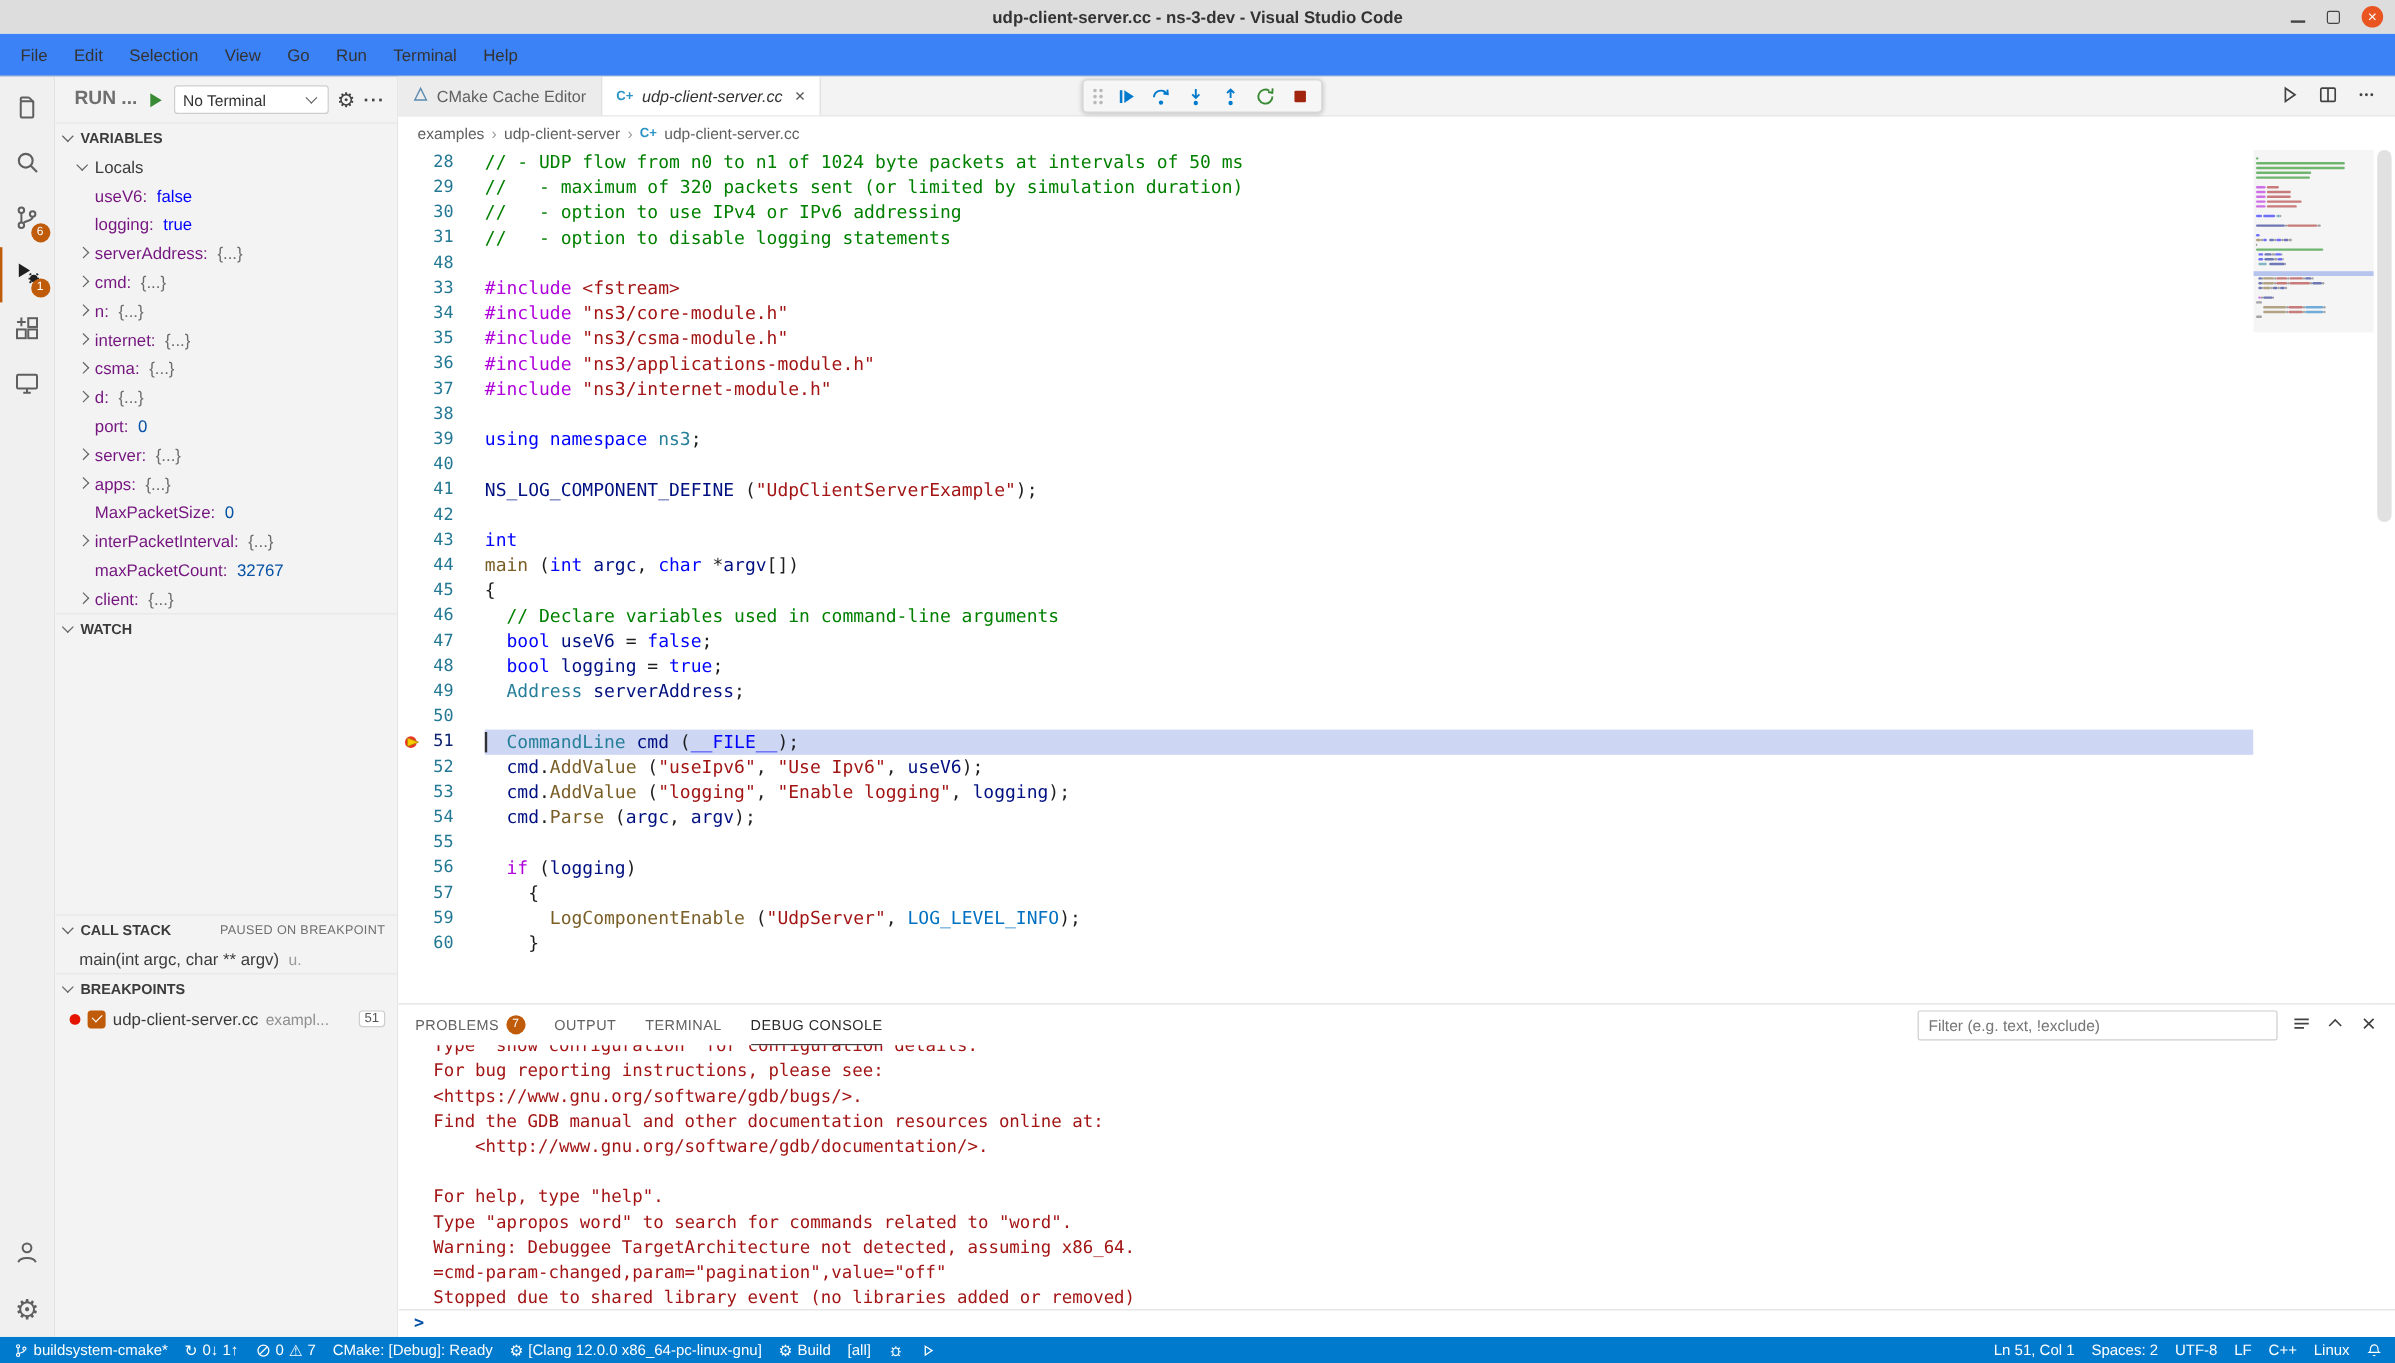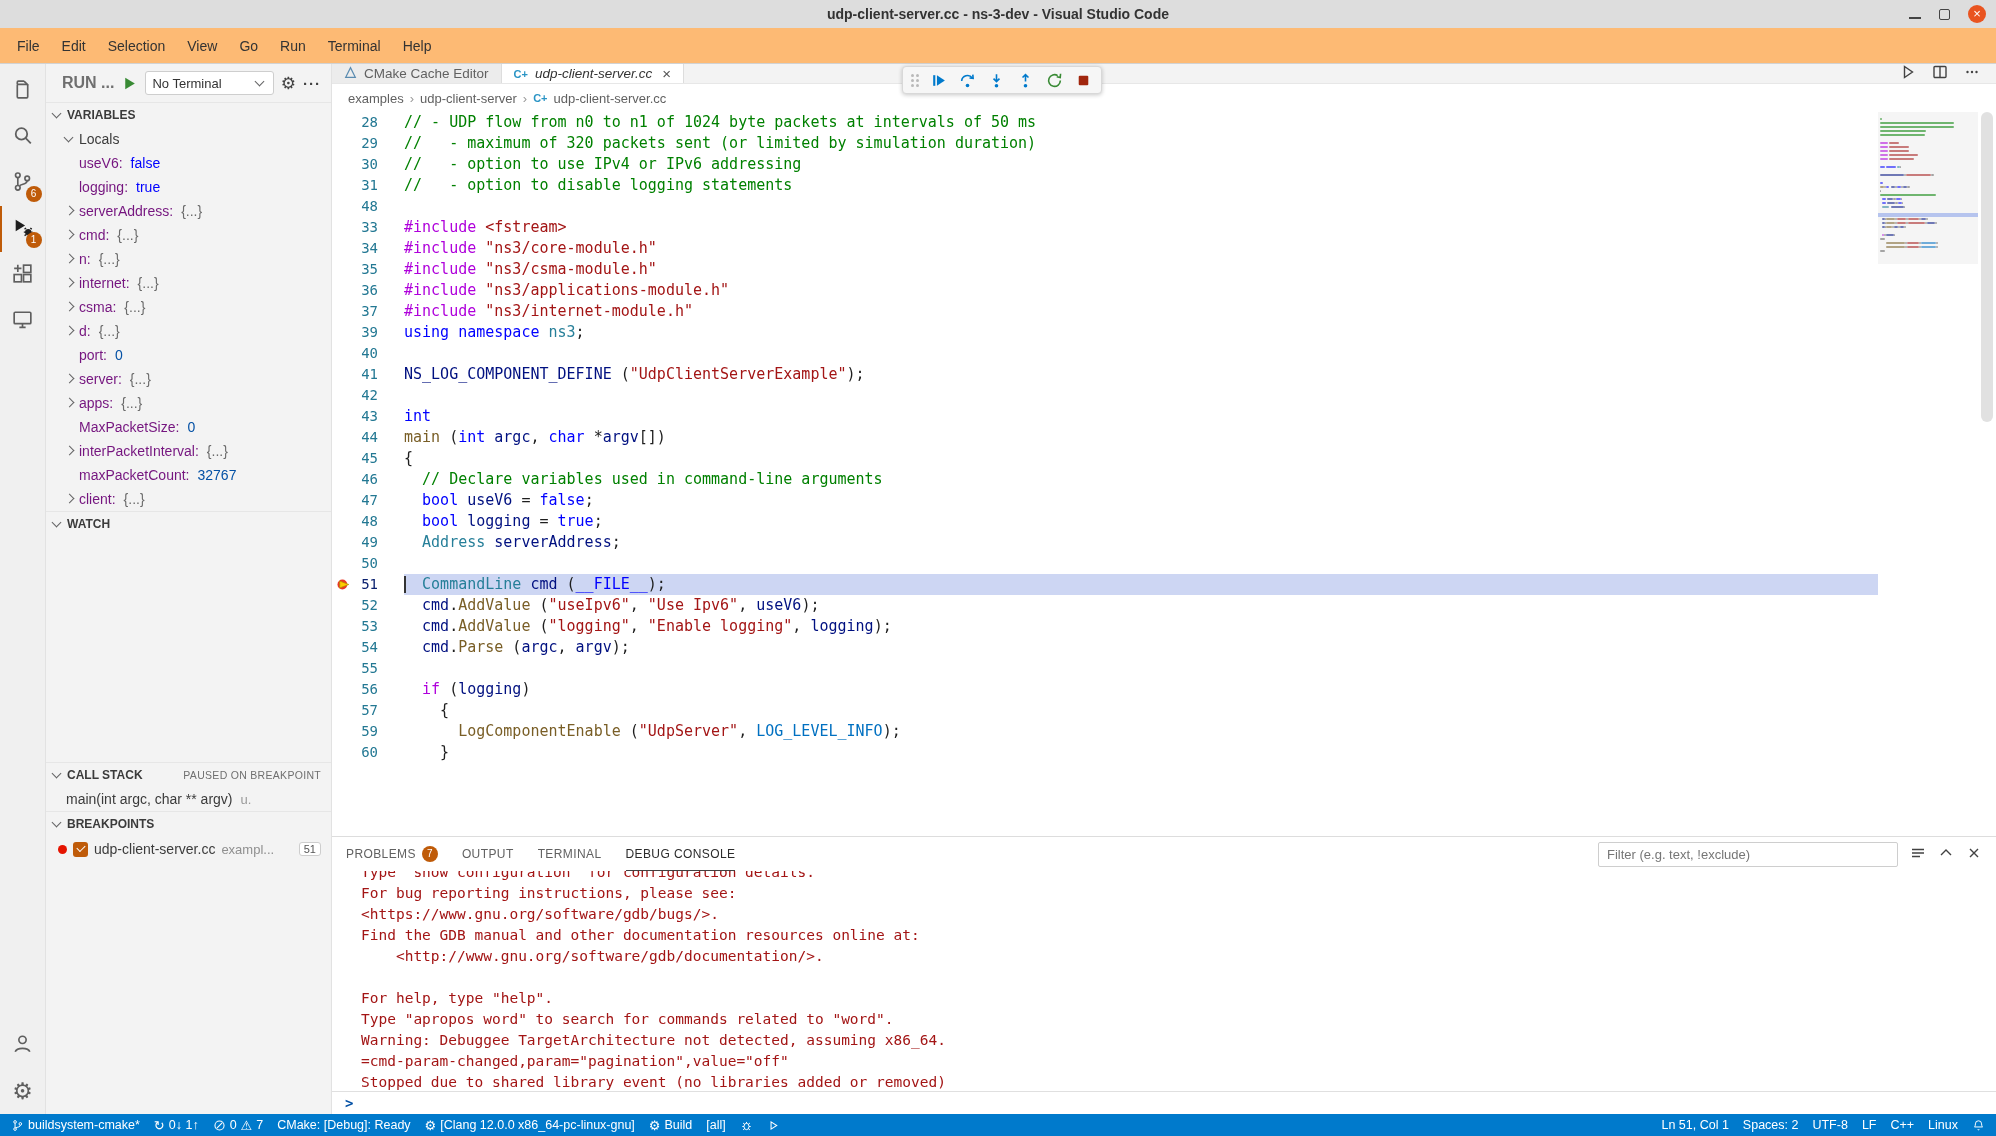--- a/index.html
+++ b/index.html
@@ -8,21 +8,21 @@
 
   
   .titlebar{height:28px;background:#ddd;display:flex;align-items:center;justify-content:center;position:relative}
   .titlebar .title{font-size:14px;font-weight:700;color:#333}
   .win-controls{position:absolute;right:10px;top:0;height:100%;display:flex;align-items:center;gap:18px}
   .wc-min{width:12px;height:1px;border-bottom:2px solid #444;margin-top:8px}
   .wc-max{width:11px;height:11px;border:1.5px solid #444;border-radius:2px}
   .wc-close{width:18px;height:18px;border-radius:50%;background:#e95420;color:#fff;font-size:13px;line-height:17px;text-align:center}
 
   
-  .menubar{height:36px;background:#fdba74;display:flex;align-items:center;padding:0 6px;border-bottom:1px solid #d2d2d2}
+  .menubar{height:36px;background:#3b82f6;display:flex;align-items:center;padding:0 6px;border-bottom:1px solid #d2d2d2}
   .menu-item{padding:4px 11px;font-size:14px;color:#333;border-radius:4px}
 
   
   .main{display:flex;height:1050px}
 
   
   .activitybar{width:46px;background:#f0f0f0;border-right:1px solid #e2e2e2;display:flex;flex-direction:column;align-items:center;padding-top:4px}
   .act-item{width:46px;height:46px;display:flex;align-items:center;justify-content:center;color:#5f5f5f;position:relative}
   .act-item svg{width:25px;height:25px}
   .act-item.active{color:#1f1f1f;border-left:2px solid #bf5b09}
@@ -64,21 +64,21 @@
   .bp-row{height:26px;display:flex;align-items:center;gap:6px;padding:0 10px 0 12px}
   .bp-check{width:15px;height:15px;border-radius:3px;background:#bf5b09;position:relative;flex:none}
   .bp-check::after{content:'';position:absolute;left:3.5px;top:3px;width:7px;height:4px;border-left:1.8px solid #fff;border-bottom:1.8px solid #fff;transform:rotate(-45deg)}
   .bp-dot{width:9px;height:9px;border-radius:50%;background:#e51400;flex:none}
   .bp-file{color:#3b3b3b;white-space:nowrap}
   .bp-path{color:#8f8f8f;font-size:13px;white-space:nowrap;overflow:hidden}
   .bp-line{margin-left:auto;font-size:11px;color:#555;border:1px solid #cdcdcd;border-radius:3px;padding:0 4px;background:#fff}
 
   
   .editor-group{flex:1;display:flex;flex-direction:column;background:#fff;position:relative;min-width:0}
-  .tabbar{height:20px;background:#f3f3f3;border-bottom:1px solid #e7e7e7;display:flex;align-items:stretch;position:relative}
+  .tabbar{height:33px;background:#f3f3f3;border-bottom:1px solid #e7e7e7;display:flex;align-items:stretch;position:relative}
   .tab{display:flex;align-items:center;gap:7px;padding:0 12px;font-size:13.5px;border-right:1px solid #ddd;color:#616161;background:#ececec}
   .tab.active{background:#fff;color:#333}
   .tab.italic .tab-label{font-style:italic}
   .tab-close{font-size:15px;color:#555;margin-left:3px}
   .cpp-ico{font-size:11px;font-weight:700;color:#2a94c5}
   .tab-actions{margin-left:auto;display:flex;align-items:center;gap:16px;padding-right:16px;color:#424242}
   .tab-actions svg{width:16px;height:16px}
 
   .dbg-toolbar{position:absolute;left:570px;top:2px;height:28px;background:#f6f6f6;border:1px solid #d8d8d8;border-radius:4px;box-shadow:0 1px 4px rgba(0,0,0,.22);display:flex;align-items:center;padding:0 5px;gap:3px;z-index:6}
   .dbg-grip{display:grid;grid-template-columns:3px 3px;gap:2px;margin:0 3px}
@@ -479,20 +479,24 @@
             <div class="gutter"><span class="ln">35</span></div>
             <div class="content"><span class="tk-kc">#include</span><span class="tk-p"> </span><span class="tk-s">"ns3/csma-module.h"</span></div>
           </div>
           <div class="code-line">
             <div class="gutter"><span class="ln">36</span></div>
             <div class="content"><span class="tk-kc">#include</span><span class="tk-p"> </span><span class="tk-s">"ns3/applications-module.h"</span></div>
           </div>
           <div class="code-line">
             <div class="gutter"><span class="ln">37</span></div>
             <div class="content"><span class="tk-kc">#include</span><span class="tk-p"> </span><span class="tk-s">"ns3/internet-module.h"</span></div>
+          </div>
+          <div class="code-line">
+            <div class="gutter"><span class="ln">38</span></div>
+            <div class="content"></div>
           </div>
           <div class="code-line">
             <div class="gutter"><span class="ln">39</span></div>
             <div class="content"><span class="tk-k">using</span><span class="tk-p"> </span><span class="tk-k">namespace</span><span class="tk-p"> </span><span class="tk-t">ns3</span><span class="tk-p">;</span></div>
           </div>
           <div class="code-line">
             <div class="gutter"><span class="ln">40</span></div>
             <div class="content"></div>
           </div>
           <div class="code-line">

